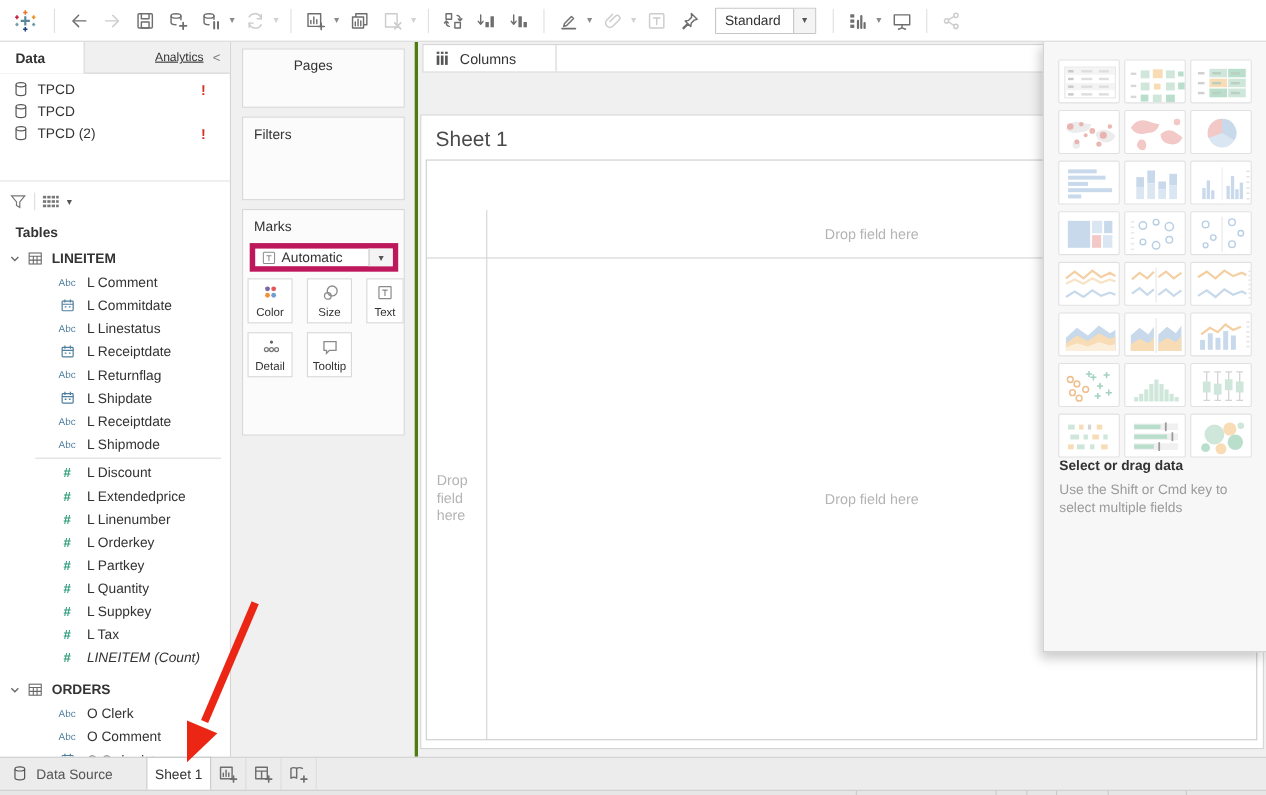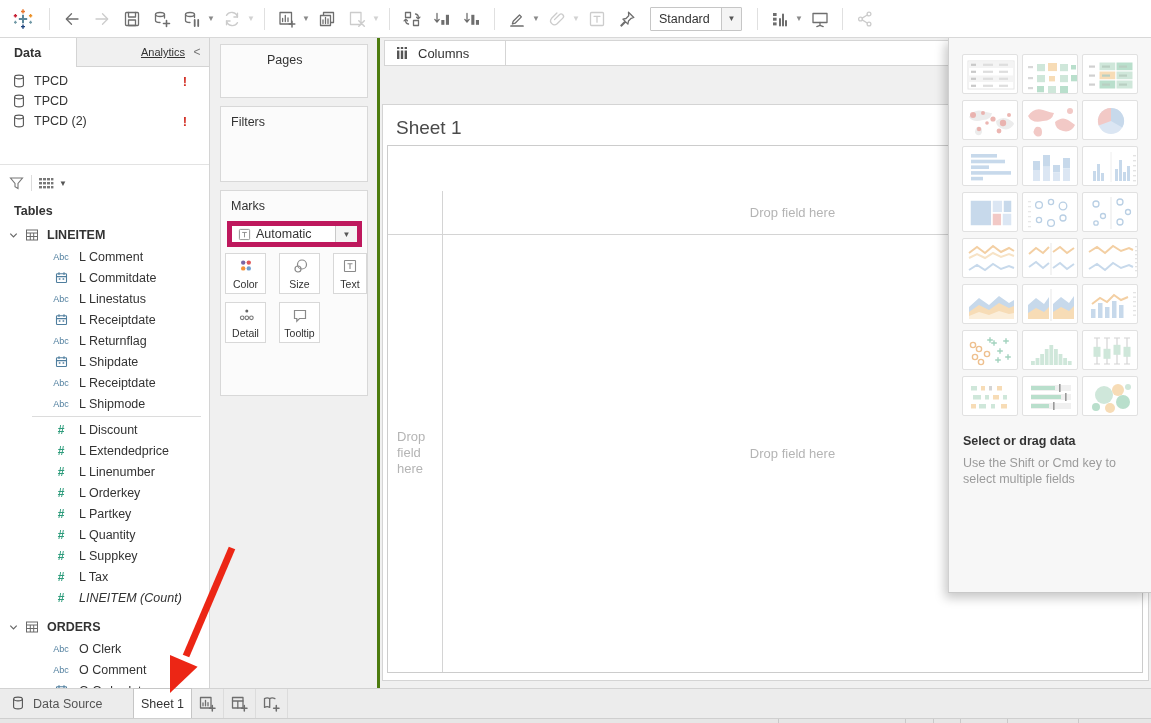--- a/index.html
+++ b/index.html
@@ -99,21 +99,21 @@
   .drop-top { position:absolute; left:55px; right:0; top:45px; height:43px; display:flex; align-items:center; justify-content:center;}
   .drop-left { position:absolute; left:0; top:88px; bottom:0; width:54px; display:flex; align-items:center;}
   .drop-left span { display:block; padding-left:9px; line-height:16px; }
   .drop-main { position:absolute; left:55px; right:0; top:89px; bottom:0; display:flex; align-items:center; justify-content:center;}
   
   #showme-panel { position:absolute; left:948px; top:38px; width:203px; height:555px; background:#f7f7f7;
     border-left:1px solid #d0d0d0; border-bottom:1px solid #c9c9c9; box-shadow:-3px 5px 10px rgba(0,0,0,.22);
     z-index:20; padding:16px 13px 0 13px;}
   #showme-grid { display:flex; flex-wrap:wrap; column-gap:4px; row-gap:6px; width:176px;}
   .thumb { width:56px; height:40px; background:#fff; border:1px solid #e1e1e1; border-radius:2px; overflow:hidden;}
-  .sm-help { margin-top:18px; padding-left:1px;}
+  .sm-help { padding-left:1px;}
   .sm-help .t { font-weight:bold; font-size:12.5px; color:#333; margin-bottom:7px;}
   .sm-help .l { font-size:12.5px; color:#9b9b9b; line-height:16px;}
   
   #bottom-bar { position:absolute; left:0; top:688px; width:1151px; height:30px; background:#ececec;
     border-top:1px solid #d2d2d2; display:flex; z-index:30;}
   #tab-datasource { width:133px; display:flex; align-items:center; gap:9px; padding-left:12px; color:#555; font-size:12.5px;}
   #tab-sheet1 { width:59px; background:#fff; border-left:1px solid #c6c6c6; border-right:1px solid #c6c6c6;
     margin-top:-1px; border-top:1px solid #c6c6c6; display:flex; align-items:center; justify-content:center;
     font-size:12.5px; color:#333;}
   .nb { width:32px; display:flex; align-items:center; justify-content:center; color:#6e6e6e; border-right:1px solid #dcdcdc;}

